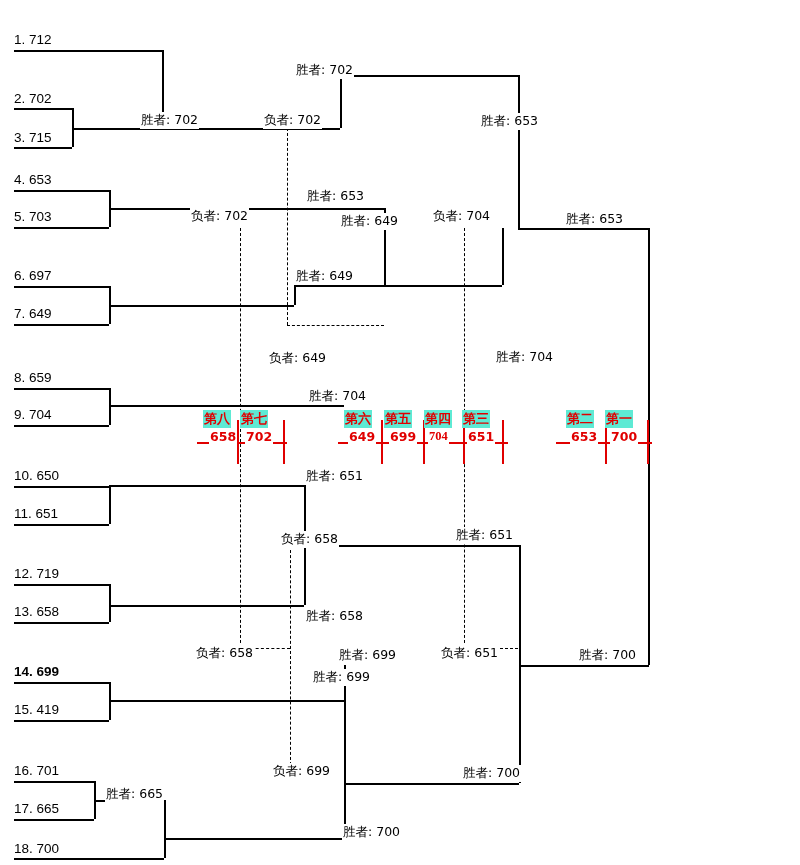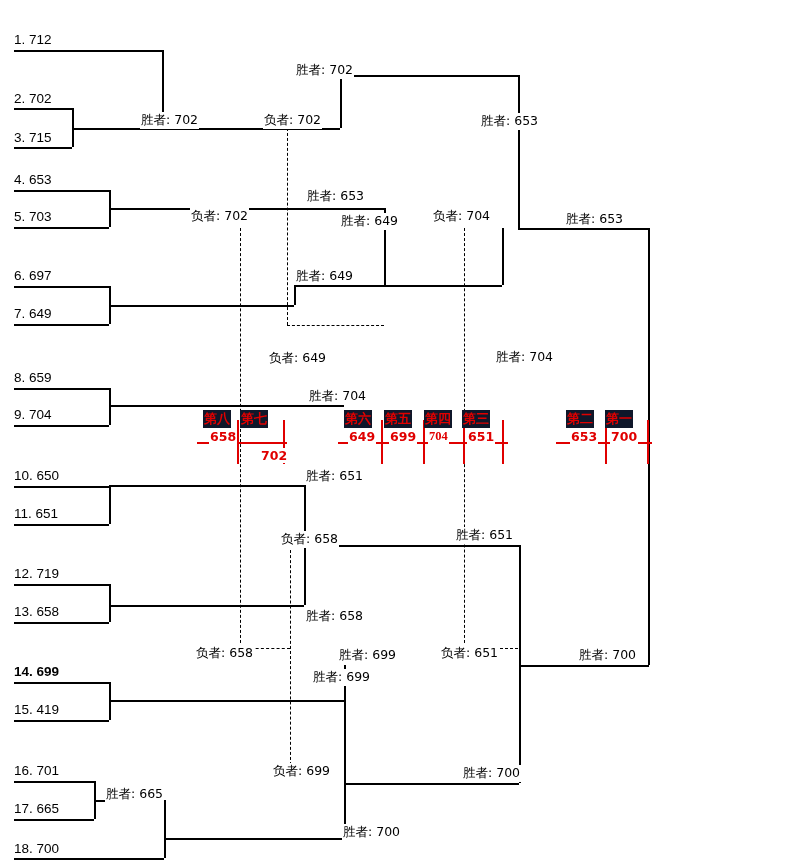--- a/index.html
+++ b/index.html
@@ -41,21 +41,21 @@
     background: #ffffff;
     padding: 0 1px;
     font-family: "DejaVu Sans", sans-serif;
   }
   .rank-name {
     position: absolute;
     font-size: 13px;
     color: #e00000;
     font-weight: bold;
     white-space: nowrap;
-    background: #0f172a;
+    background: #5eead4;
     padding: 0 1px;
     font-family: "DejaVu Sans", sans-serif;
   }
   .rank-num {
     position: absolute;
     font-size: 12.5px;
     color: #e00000;
     font-weight: bold;
     white-space: nowrap;
     background: #ffffff;
@@ -208,21 +208,21 @@
     <div class="lbl" style="left: 440px; top: 645px;">负者: 651</div>
     <div class="lbl" style="left: 578px; top: 647px;">胜者: 700</div>
     <div class="lbl" style="left: 312px; top: 669px;">胜者: 699</div>
     <div class="lbl" style="left: 272px; top: 763px;">负者: 699</div>
     <div class="lbl" style="left: 462px; top: 765px;">胜者: 700</div>
     <div class="lbl" style="left: 105px; top: 786px;">胜者: 665</div>
     <div class="lbl" style="left: 342px; top: 824px;">胜者: 700</div>
     <div class="rank-name" style="left: 203px; top: 410px;">第八</div>
     <div class="rank-num" style="left: 209px; top: 429px;">658</div>
     <div class="rank-name" style="left: 240px; top: 410px;">第七</div>
-    <div class="rank-num" style="left: 260px; top: 429px; margin-top: 19px;">702</div>
+    <div class="rank-num" style="left: 245px; top: 429px;">702</div>
     <div class="rank-name" style="left: 344px; top: 410px;">第六</div>
     <div class="rank-num" style="left: 348px; top: 429px;">649</div>
     <div class="rank-name" style="left: 384px; top: 410px;">第五</div>
     <div class="rank-num" style="left: 389px; top: 429px;">699</div>
     <div class="rank-name" style="left: 424px; top: 410px;">第四</div>
     <div class="rank-num" style="left: 428px; top: 429px; font-family: Liberation Serif, serif;">704</div>
     <div class="rank-name" style="left: 462px; top: 410px;">第三</div>
     <div class="rank-num" style="left: 467px; top: 429px;">651</div>
     <div class="rank-name" style="left: 566px; top: 410px;">第二</div>
     <div class="rank-num" style="left: 570px; top: 429px;">653</div>

